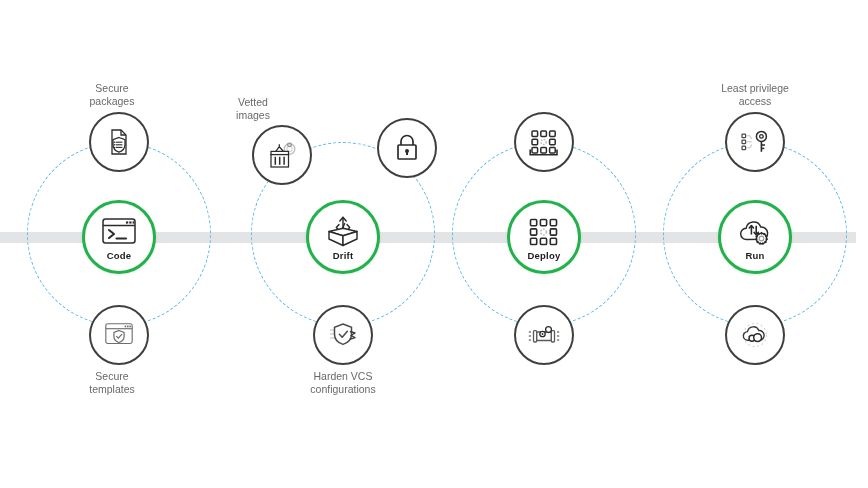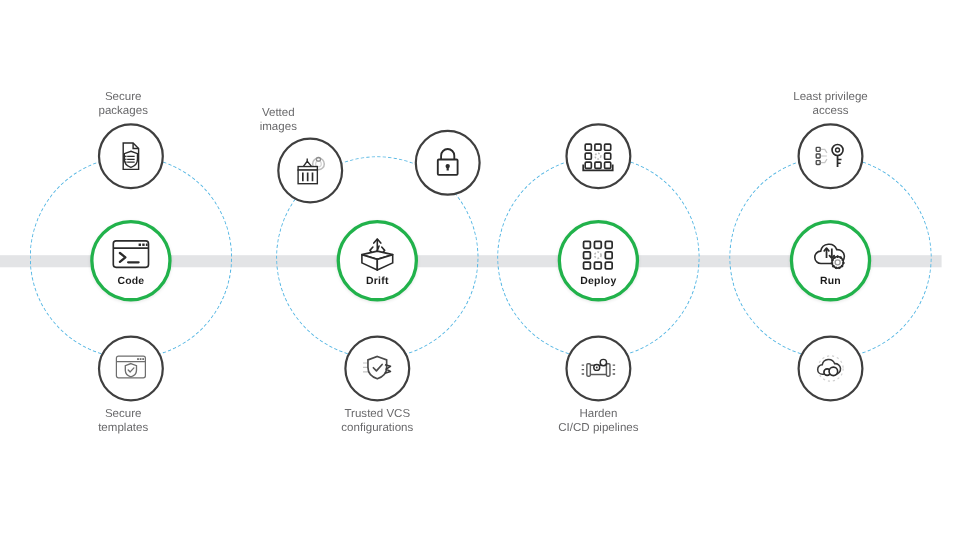--- a/index.html
+++ b/index.html
@@ -189,21 +189,21 @@
           <line x1="4" y1="11" x2="10" y2="11" stroke="#c4c4c4" stroke-width="1.1"></line>
           <line x1="4" y1="15" x2="9" y2="15" stroke="#c4c4c4" stroke-width="1.1"></line>
           <line x1="4" y1="19" x2="10" y2="19" stroke="#c4c4c4" stroke-width="1.1"></line>
           <path d="M17 5l8.5 3.2v7c0 5-3.6 8.6-8.5 10.2C12.1 23.8 8.5 20.2 8.5 15.2v-7z" fill="#fff" stroke="#4a4a4a" stroke-width="1.5"></path>
           <polyline points="13.4,15.3 16.2,18.2 21.4,12.3" stroke="#4a4a4a" stroke-width="1.5" stroke-linecap="round" stroke-linejoin="round"></polyline>
           <path d="M24 12.5l5 1.5-4 2.5 4 2.2-5 1.6" stroke="#3a3a3a" stroke-width="1.4" stroke-linejoin="round" fill="none"></path>
         </svg>
       </span>
     </div>
 
-    <div class="sat-label" style="left:27px;top:370px;">Trusted VCS
+    <div class="sat-label" style="left:27px;top:370px;">Harden VCS
 configurations</div>
   </div>
 
   <div class="group" style="left:435px;">
 
     <div class="orbit" style="left:17px;top:142px;width:184px;height:184px;"></div>
 
 
     <div class="node-sat" style="left:79px;top:112px;">
       <span>
@@ -251,22 +251,20 @@
           <line x1="1.8" y1="11" x2="4" y2="11" stroke-width="1.2"></line>
           <line x1="1.8" y1="15" x2="4" y2="15" stroke-width="1.2"></line>
           <line x1="1.8" y1="19" x2="4" y2="19" stroke-width="1.2"></line>
           <line x1="30" y1="11" x2="32.2" y2="11" stroke-width="1.2"></line>
           <line x1="30" y1="15" x2="32.2" y2="15" stroke-width="1.2"></line>
           <line x1="30" y1="19" x2="32.2" y2="19" stroke-width="1.2"></line>
         </svg>
       </span>
     </div>
 
-    <div class="sat-label" style="left:29px;top:370px;">Harden
-CI/CD pipelines</div>
   </div>
 
   <div class="group" style="left:645px;">
 
     <div class="orbit" style="left:18px;top:142px;width:184px;height:184px;"></div>
 
     <div class="sat-label" style="left:30px;top:82px;">Least privilege
 access</div>
 
     <div class="node-sat" style="left:80px;top:112px;">

